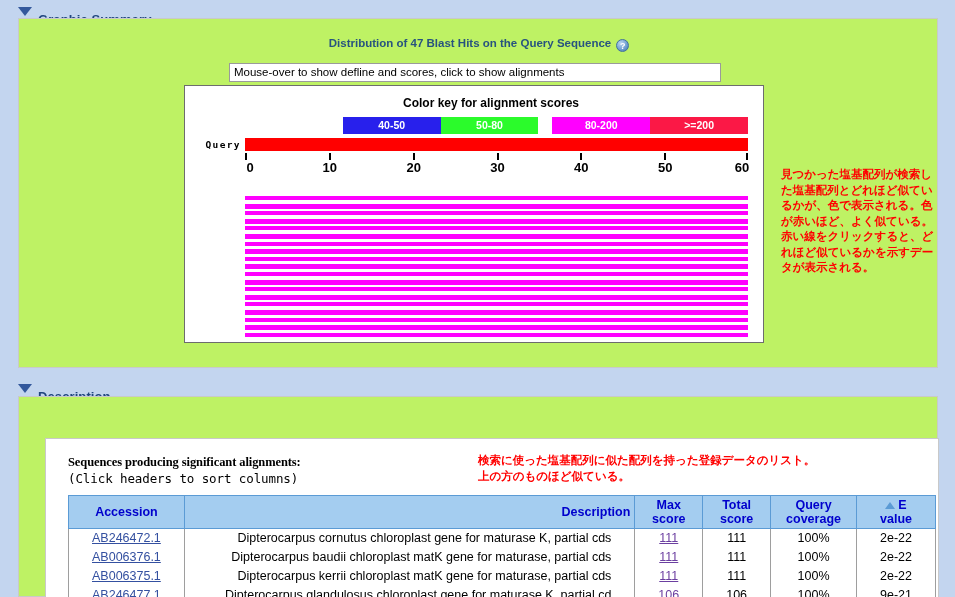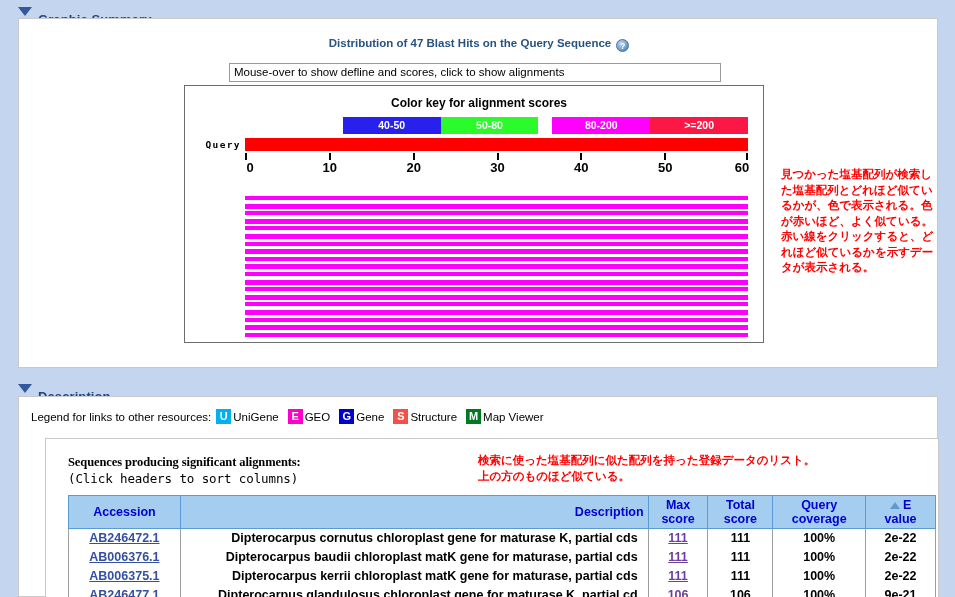--- a/index.html
+++ b/index.html
@@ -36,21 +36,21 @@
     font-weight: bold;
     color: #20457e;
     text-decoration: underline;
     letter-spacing: .1px;
     margin-top: 18px;
   }
 
   
   .panel {
     position: absolute;
-    background: #ffffff;
+    background: #bef264;
     border: 1px solid #c9c9c9;
   }
 
   
   #graphic-panel { left: 18px; top: 18px; width: 920px; height: 350px; }
 
   .dist-title {
     position: absolute;
     left: 0; top: 18px; width: 920px;
     text-align: center;
@@ -90,21 +90,21 @@
   .graphic-canvas {
     position: absolute;
     left: 165px; top: 66px;
     width: 580px; height: 258px;
     background: #ffffff;
     border: 1px solid #6d6d6d;
   }
 
   .ckey-title {
     position: absolute;
-    left: 4px; top: 10px; width: 580px;
+    left: 16px; top: 10px; width: 580px;
     text-align: center;
     font-size: 12px;
     font-weight: bold;
     color: #000000;
   }
   .ckey-bar {
     position: absolute;
     left: 60px; top: 31px;
     width: 503px; height: 17px;
     display: flex;
@@ -251,26 +251,25 @@
     font-weight: bold;
     font-size: 12.5px;
     border: 1px solid #5b9bd5;
     padding: 2px 4px;
     line-height: 14px;
     text-align: center;
   }
   table.hits-table td {
     border-left: 1px solid #9e9e9e;
     border-right: 1px solid #9e9e9e;
-    padding: 1px 10px;
+    padding: 1px 23px;
     color: #000000;
     height: 19px;
     white-space: nowrap;
     overflow: hidden;
-    font-weight: bold;
   }
   td.c-acc { text-align: center; }
   td.c-desc { text-align: right; }
   td.c-num { text-align: center; }
   .acc-link {
     color: #3450a0;
     text-decoration: underline;
     font-size: 12.5px;
   }
   .score-link {
@@ -367,35 +366,20 @@
     <div class="jp-note" id="jp-graphic">見つかった塩基配列が検索した塩基配列とどれほど似ているかが、色で表示される。色が赤いほど、よく似ている。<br>赤い線をクリックすると、どれほど似ているかを示すデータが表示される。</div>
   </div>
 
   <div class="section-head" style="left:18px; top:379px;">
     <span class="tri"></span>
     <span class="section-title">Description</span>
   </div>
 
   <div class="panel" id="desc-panel">
 
-    <div class="legend-row">
-      <span class="legend-label">Legend for links to other resources:</span>
-      <span id="legend-icons" style="display:flex; align-items:center;">
-          <span class="res-icon" style="background: rgb(0, 176, 240);">U</span>
-          <span class="res-name">UniGene</span>
-          <span class="res-icon" style="background: rgb(255, 0, 204);">E</span>
-          <span class="res-name">GEO</span>
-          <span class="res-icon" style="background: rgb(0, 0, 204);">G</span>
-          <span class="res-name">Gene</span>
-          <span class="res-icon" style="background: rgb(244, 80, 74);">S</span>
-          <span class="res-name">Structure</span>
-          <span class="res-icon" style="background: rgb(0, 122, 31);">M</span>
-          <span class="res-name">Map Viewer</span>
-        </span>
-    </div>
 
     <div class="table-card">
       <div class="seq-head">Sequences producing significant alignments:</div>
       <div class="seq-sub">(Click headers to sort columns)</div>
       <div class="jp-note" id="jp-desc">検索に使った塩基配列に似た配列を持った登録データのリスト。<br>上の方のものほど似ている。</div>
 
       <table class="hits-table">
         <thead>
           <tr>
             <th style="width:112px;">

